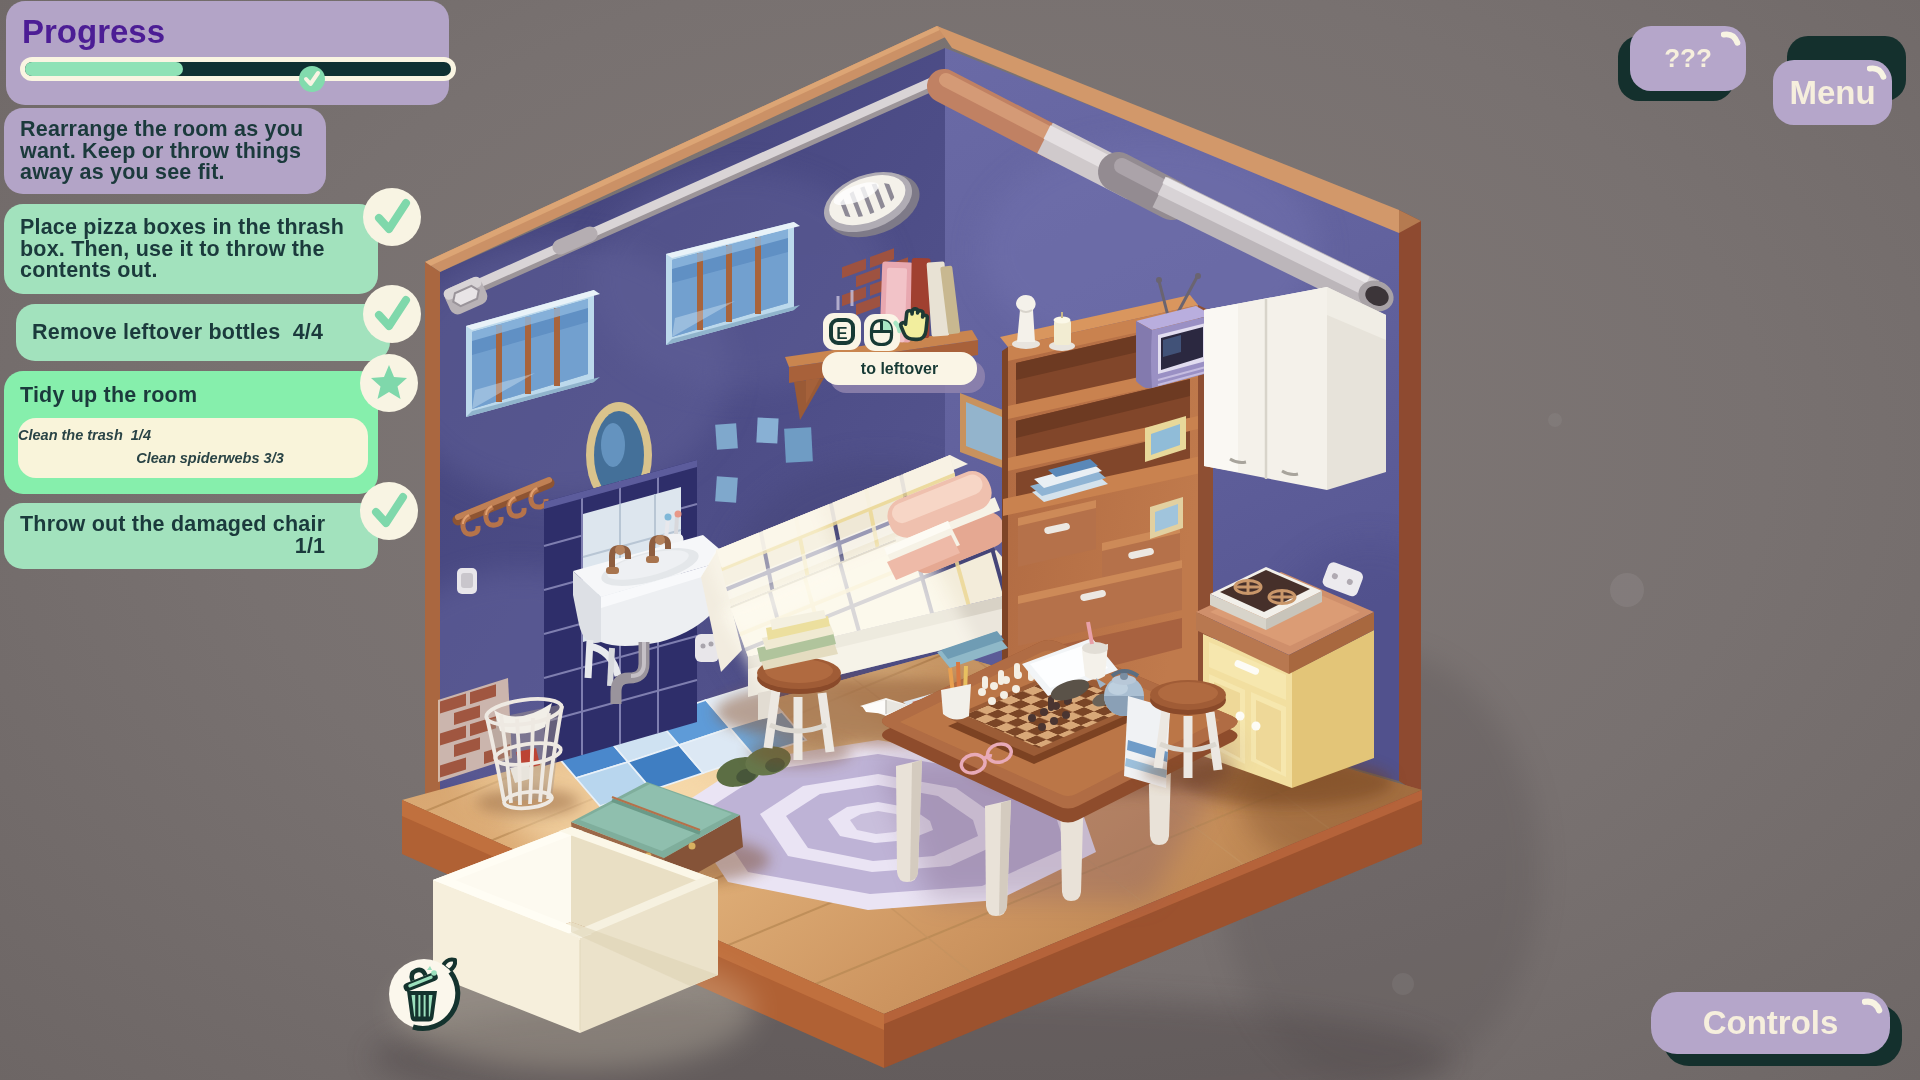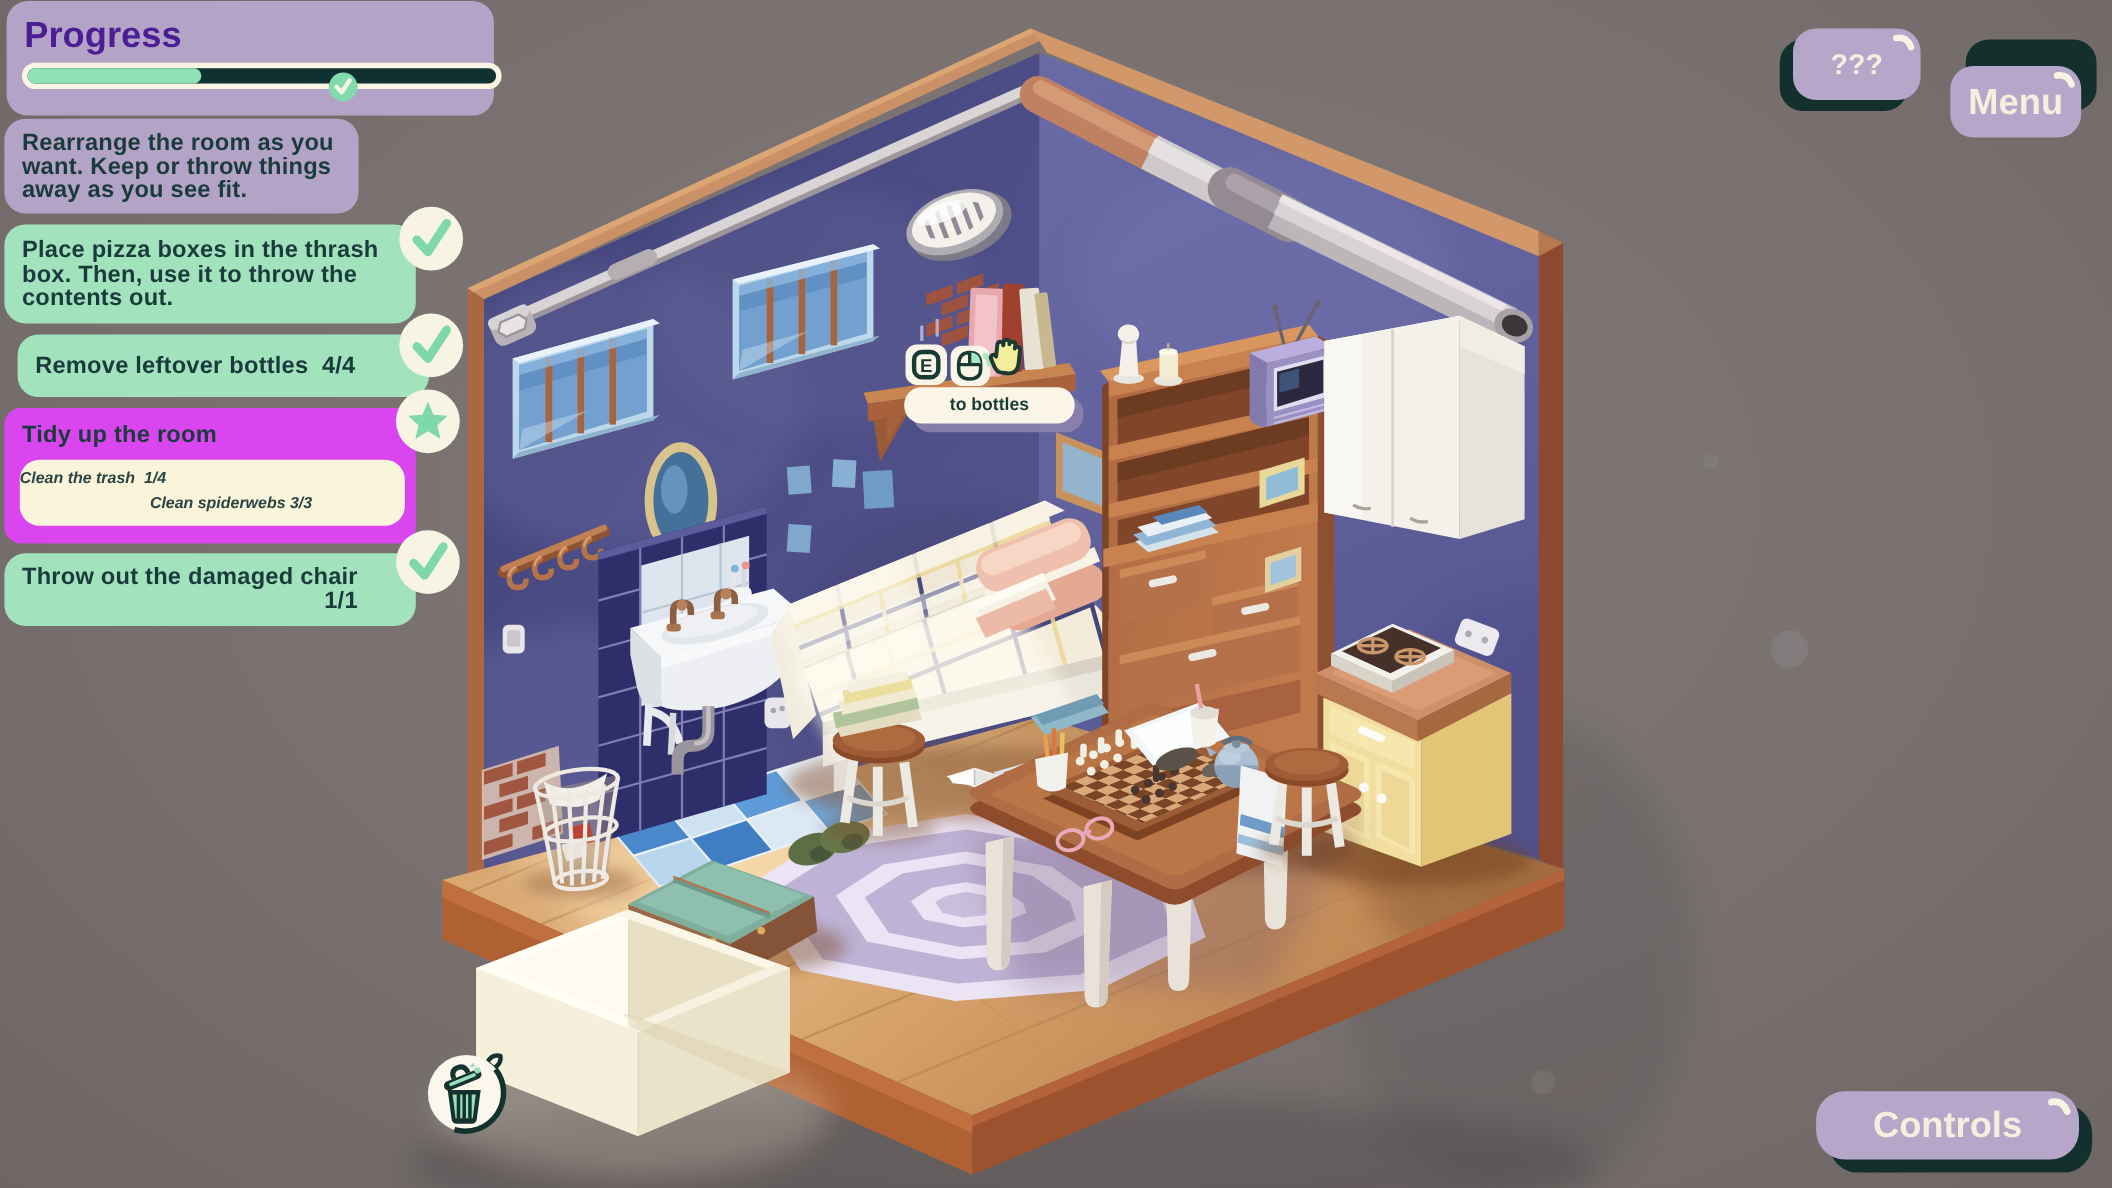--- a/index.html
+++ b/index.html
@@ -6,21 +6,21 @@
   body{
     width:1920px;height:1080px;overflow:hidden;position:relative;
     background:radial-gradient(ellipse 1400px 900px at 52% 42%, #817977 0%, #787170 55%, #6d6665 100%);
     font-family:"Liberation Sans", sans-serif;
   }
   #room{position:absolute;left:0;top:0;}
   .ui{position:absolute;z-index:5;}
   .panel{position:absolute;border-radius:19px;color:#1b3a3c;font-weight:bold;box-sizing:border-box;}
   .lav{background:#b3a4c7;}
   .grn{background:#a2e2bd;}
-  .ylw{background:#d946ef;border-radius:15px;}
+  .ylw{background:#86efac;}
   .ptxt{font-size:21.5px;line-height:21.5px;letter-spacing:0.2px;}
   .btnshadow{position:absolute;border-radius:21px;background:#14302d;}
   .btn{position:absolute;border-radius:21px;background:#b5a6ca;color:#f6efdd;font-weight:bold;text-align:center;}
 </style>
 </head>
 <body>
 <svg id="room" width="1920" height="1080" viewBox="0 0 1920 1080">
 <defs>
   <linearGradient id="gLW" x1="0" y1="0" x2="1" y2="1">
     <stop offset="0" stop-color="#42427a"></stop>
@@ -837,21 +837,21 @@
 
 <div class="ui btnshadow" style="left:1663px;top:1004px;width:239px;height:62px;border-radius:26px;"></div>
 <div class="ui btn" style="left:1651px;top:992px;width:239px;height:62px;border-radius:26px;font-size:33px;line-height:62px;">Controls
   <svg style="position:absolute;right:7px;top:6px;" width="21" height="21" viewBox="0 0 22 22">
       <path d="M3 4 Q14 2 18 13" fill="none" stroke="#f8f4e3" stroke-width="6.5" stroke-linecap="round"></path>
     </svg>
 </div>
 
 <div class="ui" style="left:822px;top:352px;width:160px;height:40px;">
   <div style="position:absolute;left:8px;top:8px;width:155px;height:33px;background:#8f84ae;border-radius:16px;opacity:0.85;"></div>
-  <div style="position:absolute;left:0;top:0;width:155px;height:33px;background:#faf5e6;border-radius:16px;text-align:center;font-weight:bold;font-size:16px;color:#173a35;line-height:33px;">to bottles</div>
+  <div style="position:absolute;left:0;top:0;width:155px;height:33px;background:#faf5e6;border-radius:16px;text-align:center;font-weight:bold;font-size:16px;color:#173a35;line-height:33px;">to leftover</div>
 </div>
 
 <svg class="ui" style="left:823px;top:313px;" width="38" height="37" viewBox="0 0 38 37">
   <rect x="0" y="0" width="38" height="37" rx="11" fill="#faf5e6"></rect>
   <rect x="8" y="7" width="22" height="23" rx="7" fill="none" stroke="#173a35" stroke-width="4"></rect>
   <text x="19" y="25.5" font-size="17" font-weight="bold" fill="#173a35" text-anchor="middle" font-family="Liberation Sans">E</text>
 </svg>
 
 <svg class="ui" style="left:864px;top:314px;" width="40" height="37" viewBox="0 0 40 37">
   <rect x="0" y="0" width="36" height="37" rx="11" fill="#faf5e6"></rect>

